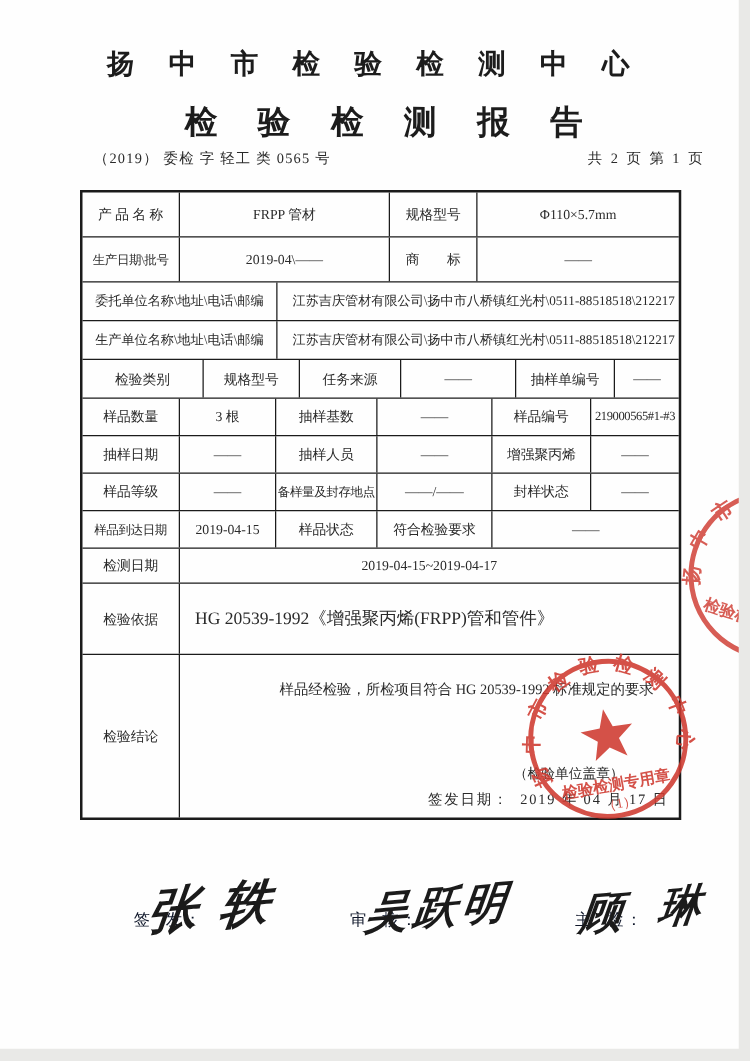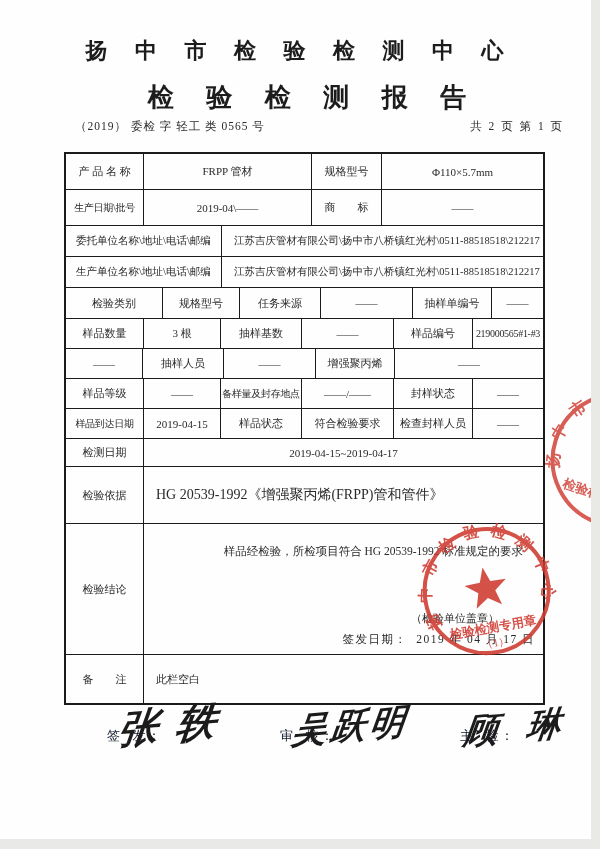--- a/index.html
+++ b/index.html
@@ -107,20 +107,21 @@
     <div class="trow" style="height:29px">
       <div class="c" style="width:78px">样品数量</div>
       <div class="c" style="width:77px">3 根</div>
       <div class="c" style="width:81px">抽样基数</div>
       <div class="c" style="width:92px">——</div>
       <div class="c" style="width:79px">样品编号</div>
       <div class="c last xs">219000565#1-#3</div>
     </div>
 
     <div class="trow" style="height:29px">
+      <div class="c" style="width:78px">抽样日期</div>
       <div class="c" style="width:77px">——</div>
       <div class="c" style="width:81px">抽样人员</div>
       <div class="c" style="width:92px">——</div>
       <div class="c" style="width:79px">增强聚丙烯</div>
       <div class="c last">——</div>
     </div>
 
     <div class="trow" style="height:29px">
       <div class="c" style="width:78px">样品等级</div>
       <div class="c" style="width:77px">——</div>
@@ -128,21 +129,20 @@
       <div class="c" style="width:92px">——/——</div>
       <div class="c" style="width:79px">封样状态</div>
       <div class="c last">——</div>
     </div>
 
     <div class="trow" style="height:29px">
       <div class="c xs" style="width:78px">样品到达日期</div>
       <div class="c" style="width:77px">2019-04-15</div>
       <div class="c" style="width:81px">样品状态</div>
       <div class="c" style="width:92px">符合检验要求</div>
-      <div class="c" style="width:79px">检查封样人员</div>
       <div class="c last">——</div>
     </div>
 
     <div class="trow" style="height:27px">
       <div class="c" style="width:78px">检测日期</div>
       <div class="c last">2019-04-15~2019-04-17</div>
     </div>
 
     <div class="trow" style="height:56px">
       <div class="c" style="width:78px">检验依据</div>
@@ -151,24 +151,20 @@
 
     <div class="trow" style="height:130px">
       <div class="c" style="width:78px">检验结论</div>
       <div class="c last block">
         <div class="concl-text">样品经检验，所检项目符合 HG 20539-1992 标准规定的要求</div>
         <div class="seal-note">（检验单位盖章）</div>
         <div class="issue-date">签发日期：  2019 年 04 月 17 日</div>
       </div>
     </div>
 
-    <div class="trow" style="height:48px">
-      <div class="c" style="width:78px">备　　注</div>
-      <div class="c last lft">此栏空白</div>
-    </div>
 
   </div>
 
   <div class="stamp stamp-main">
     <svg width="140" height="140" viewBox="0 0 140 140">
       <g transform="translate(70,70)" fill="none">
         <circle r="62" stroke="#cf3a30" stroke-width="4"></circle>
         <path id="arc-main" d="M -50,26 A 56,56 0 1 1 50,26" fill="none"></path>
         <text font-size="15.5" fill="#cf3a30" letter-spacing="10" font-weight="bold" font-family="Liberation Serif, serif">
           <textPath href="#arc-main" startOffset="50%" text-anchor="middle">扬中市检验检测中心</textPath>

